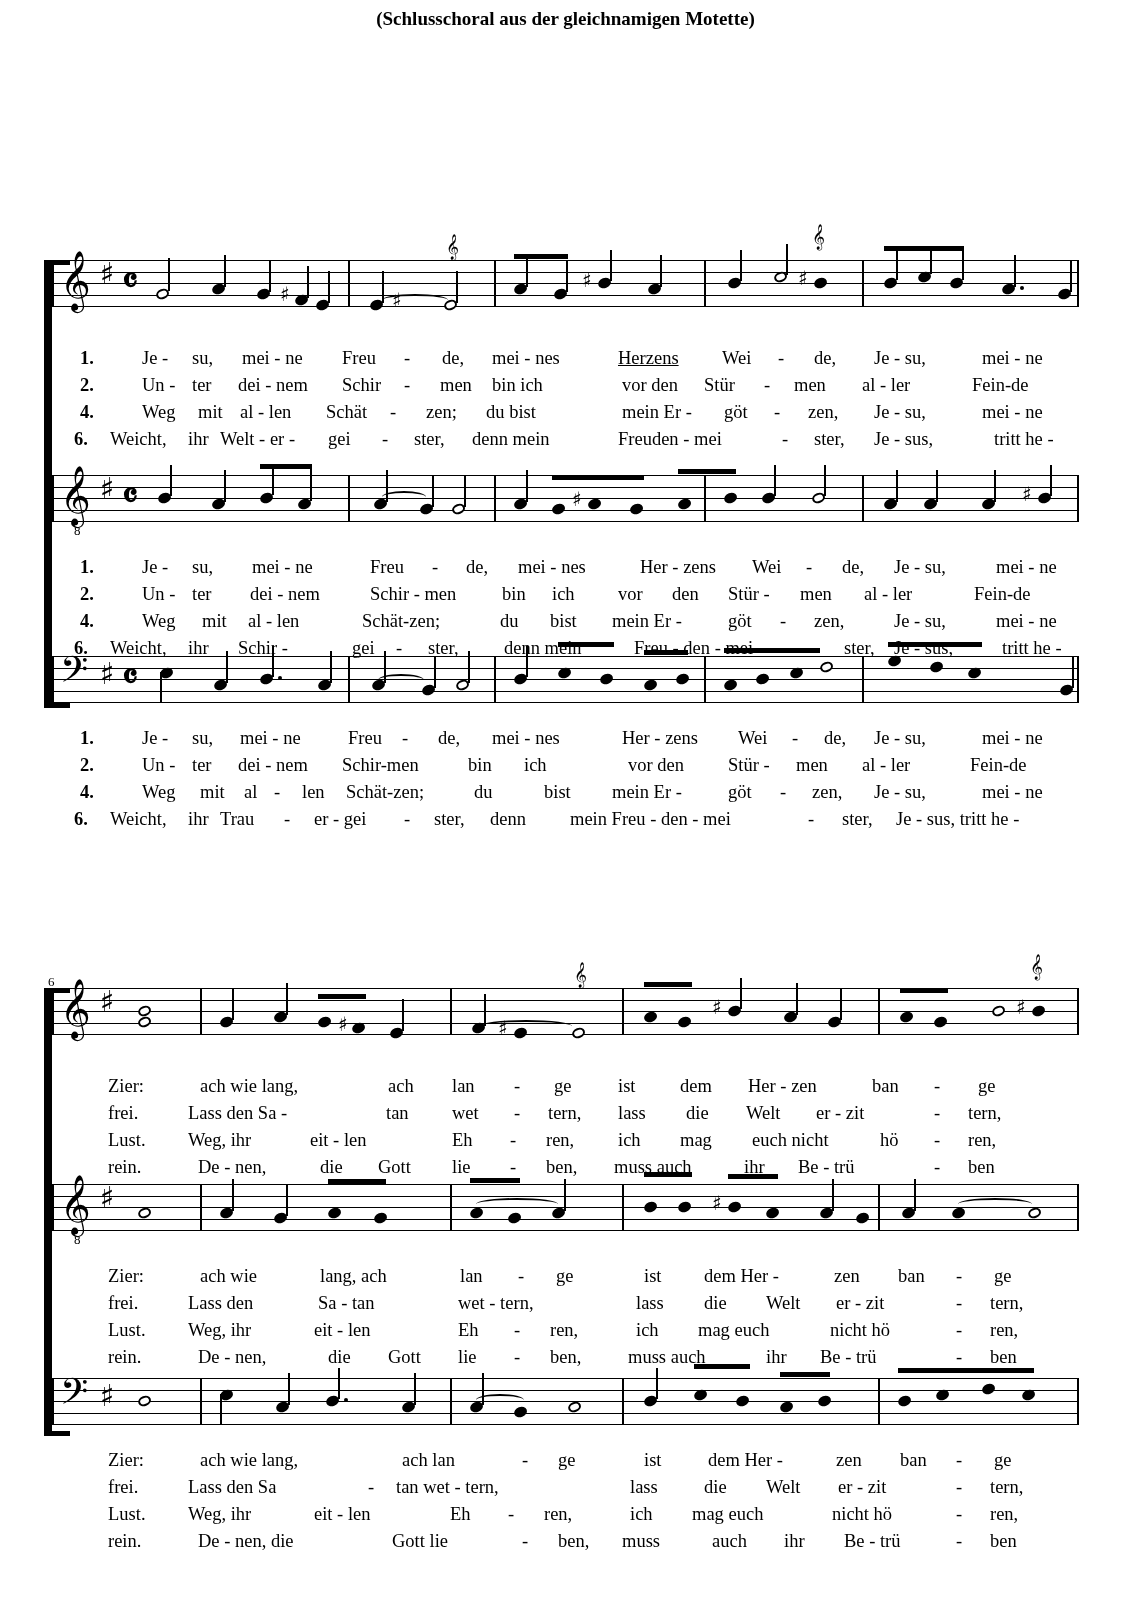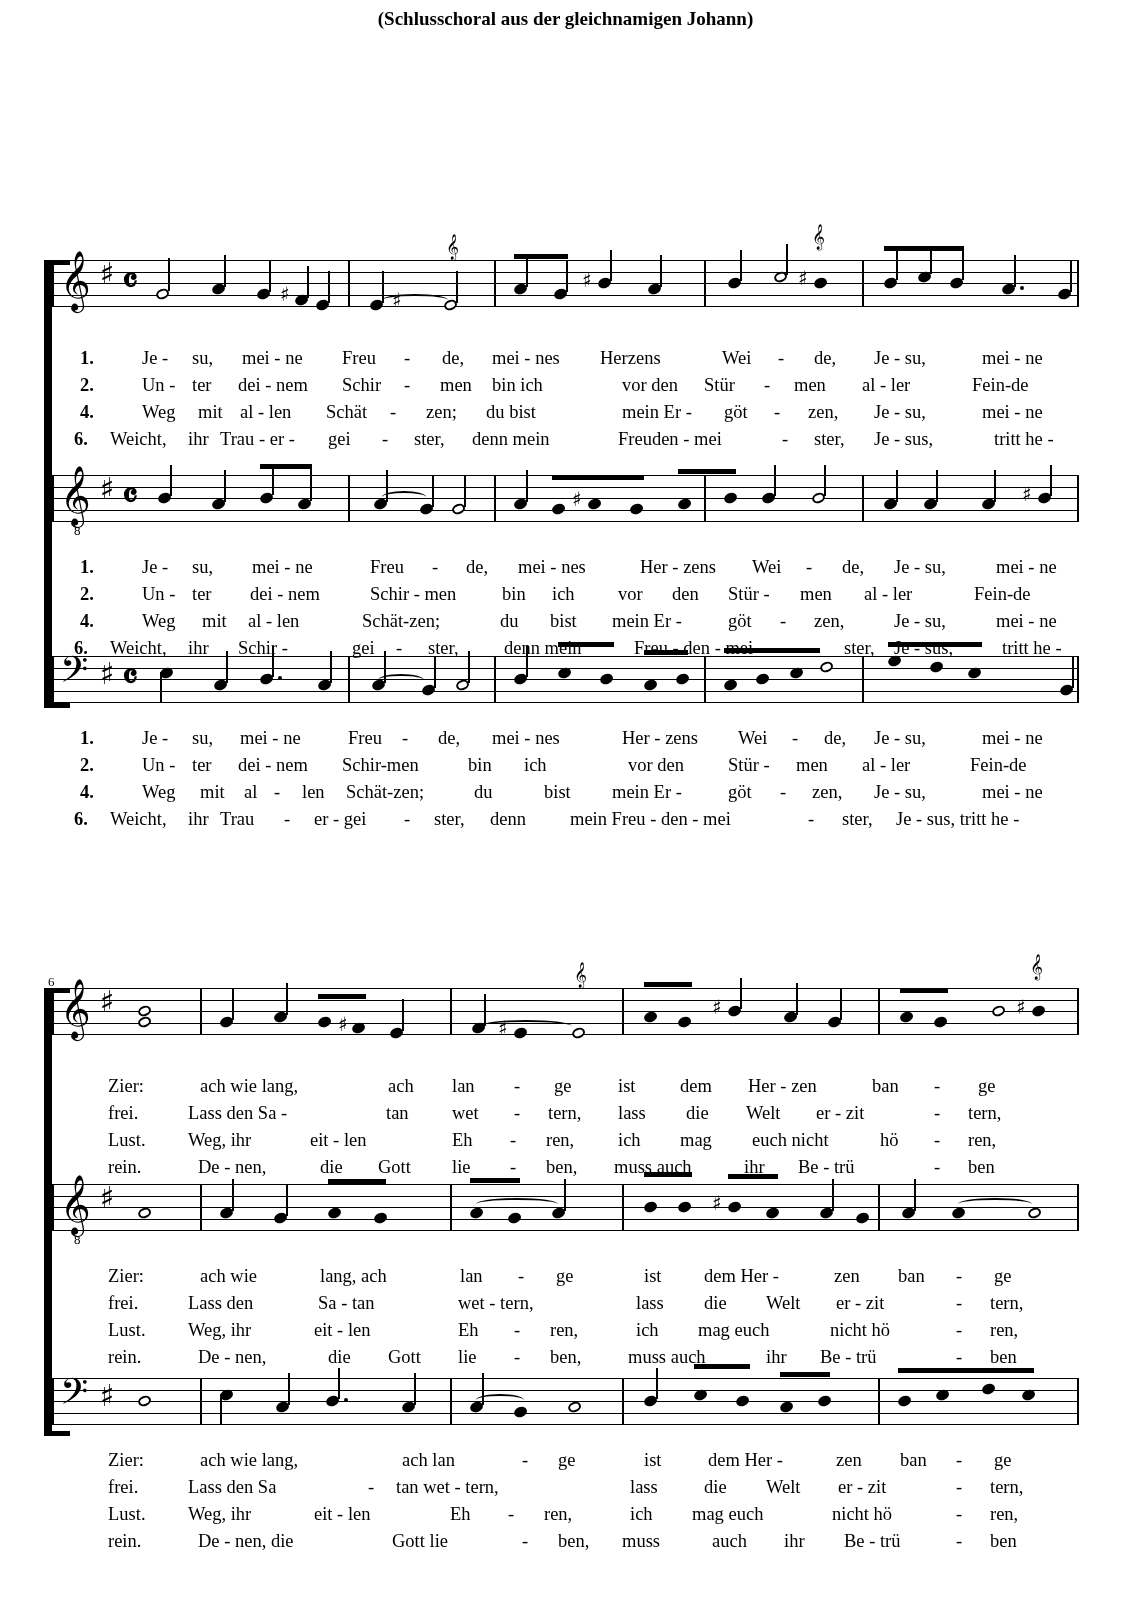--- a/index.html
+++ b/index.html
@@ -97,21 +97,21 @@
   .lyricline .vn.wide{left:22px;}
   .syl{position:absolute;}
 
   .measnum{position:absolute;font-size:13px;font-family:"Liberation Serif",serif;}
 </style>
 </head>
 <body>
 
 <div class="page">
 
-  <div class="subtitle">(Schlusschoral aus der gleichnamigen Johann)</div>
+  <div class="subtitle">(Schlusschoral aus der gleichnamigen Motette)</div>
 
 
   <div class="system" style="top:252px;">
 
     <div class="sysbracket" style="top:0px;height:448px;"></div>
     <div class="brkcap" style="top:0px;"></div>
     <div class="brkcap" style="top:443px;"></div>
 
     <div class="staffwrap" style="position:absolute;top:0px;left:0;width:1131px;">
       <div class="staff">
@@ -189,21 +189,21 @@
     <div class="lyricblock" style="top:88px;">
       <div class="lyricline">
         <span class="vn">1.</span>
         <span class="syl" style="left:90px;">Je -</span>
           <span class="syl" style="left:140px;">su,</span>
         <span class="syl" style="left:190px;">mei - ne</span>
           <span class="syl" style="left:290px;">Freu</span>
         <span class="syl" style="left:352px;">-</span>
           <span class="syl" style="left:390px;">de,</span>
         <span class="syl" style="left:440px;">mei - nes</span>
-          <span class="syl" style="left:548px;">Herzens</span>
+          <span class="syl" style="left:566px;text-decoration:underline;">Herzens</span>
         <span class="syl" style="left:670px;">Wei</span>
           <span class="syl" style="left:726px;">-</span>
         <span class="syl" style="left:762px;">de,</span>
           <span class="syl" style="left:822px;">Je - su,</span>
         <span class="syl" style="left:930px;">mei - ne</span>
       </div>
       <div class="lyricline">
         <span class="vn">2.</span>
         <span class="syl" style="left:90px;">Un -</span>
           <span class="syl" style="left:140px;">ter</span>
@@ -232,21 +232,21 @@
         <span class="syl" style="left:672px;">göt</span>
           <span class="syl" style="left:722px;">-</span>
         <span class="syl" style="left:756px;">zen,</span>
           <span class="syl" style="left:822px;">Je - su,</span>
         <span class="syl" style="left:930px;">mei - ne</span>
       </div>
       <div class="lyricline">
         <span class="vn wide">6.</span>
         <span class="syl" style="left:58px;">Weicht,</span>
           <span class="syl" style="left:136px;">ihr</span>
-        <span class="syl" style="left:168px;">Trau - er -</span>
+        <span class="syl" style="left:168px;">Welt - er -</span>
           <span class="syl" style="left:276px;">gei</span>
         <span class="syl" style="left:330px;">-</span>
           <span class="syl" style="left:362px;">ster,</span>
         <span class="syl" style="left:420px;">denn mein</span>
           <span class="syl" style="left:566px;">Freuden - mei</span>
         <span class="syl" style="left:730px;">-</span>
           <span class="syl" style="left:762px;">ster,</span>
         <span class="syl" style="left:822px;">Je - sus,</span>
           <span class="syl" style="left:942px;">tritt he -</span>
       </div>

